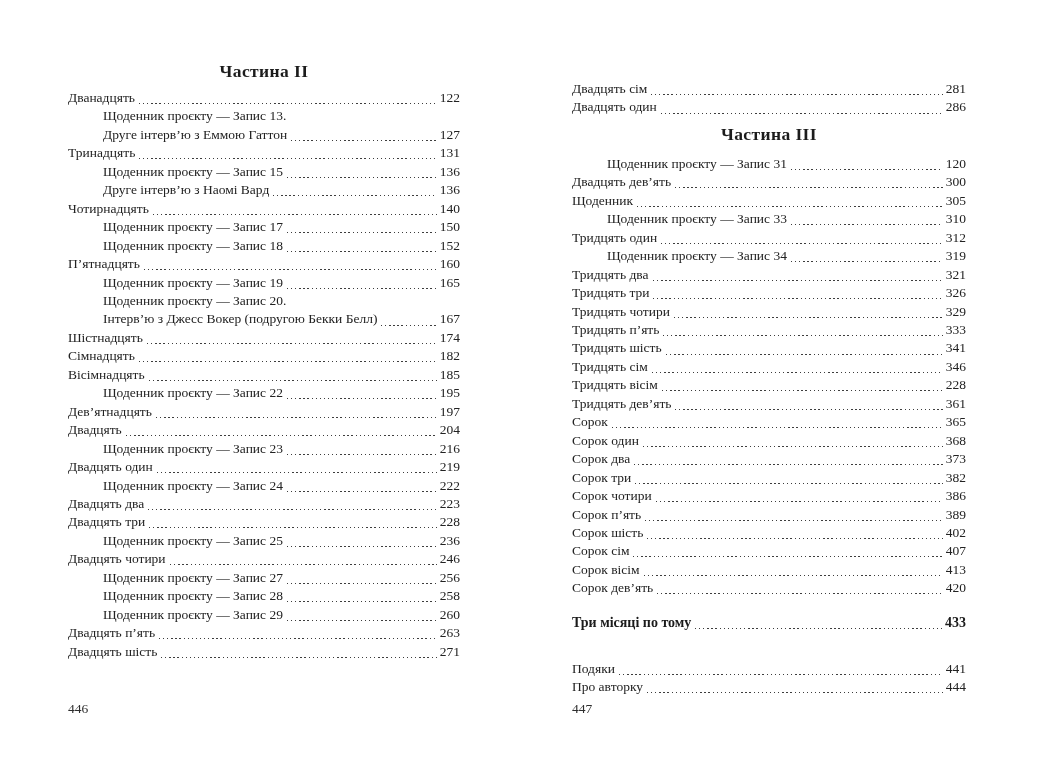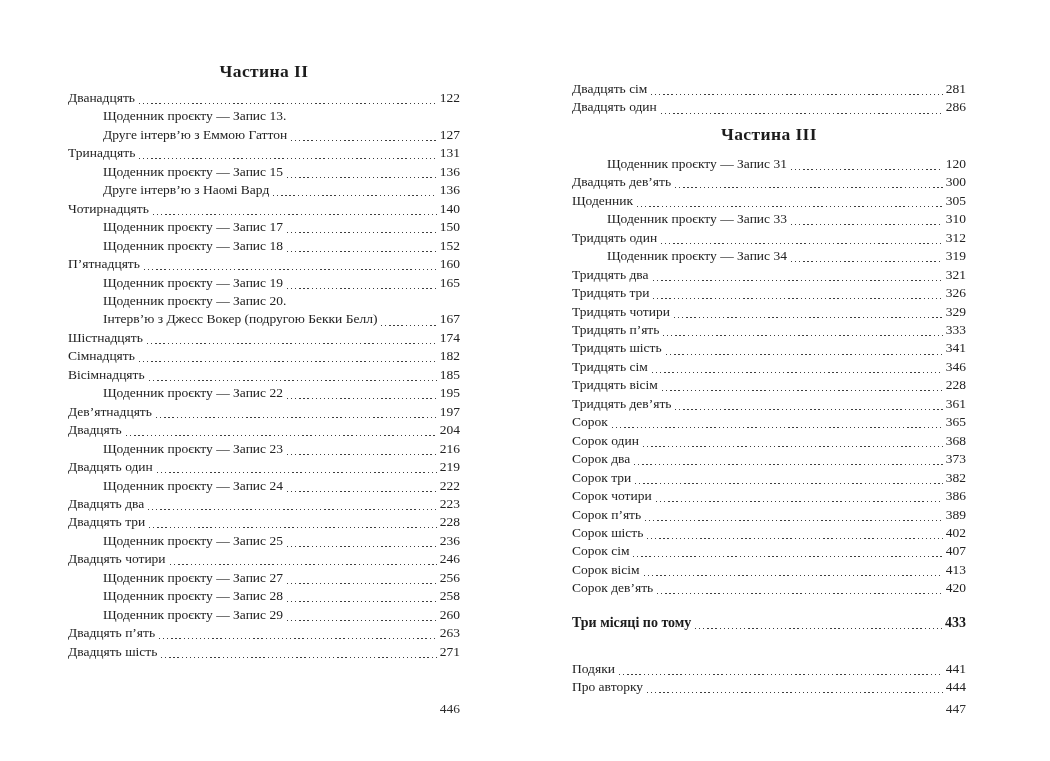--- a/index.html
+++ b/index.html
@@ -34,21 +34,21 @@
   }
   .pg{flex:0 0 auto;text-align:right;}
 
   .row.special{
     margin-top:13px;font-size:14px;font-weight:bold;line-height:23px;color:#1b1b1b;
   }
   .row.special .leader{margin-bottom:4px;}
   .back-matter{margin-top:26px;}
 
   .folio{
-    position:absolute;top:701px;left:0;right:0;text-align:right;
+    position:absolute;top:701px;left:0;right:0;text-align:left;
     font-size:13.5px;color:#2e2e2e;
   }
 </style>
 </head>
 <body>
 
 <div class="col col-left">
   <h2 class="part-heading">Частина II</h2>
 
   <div>

